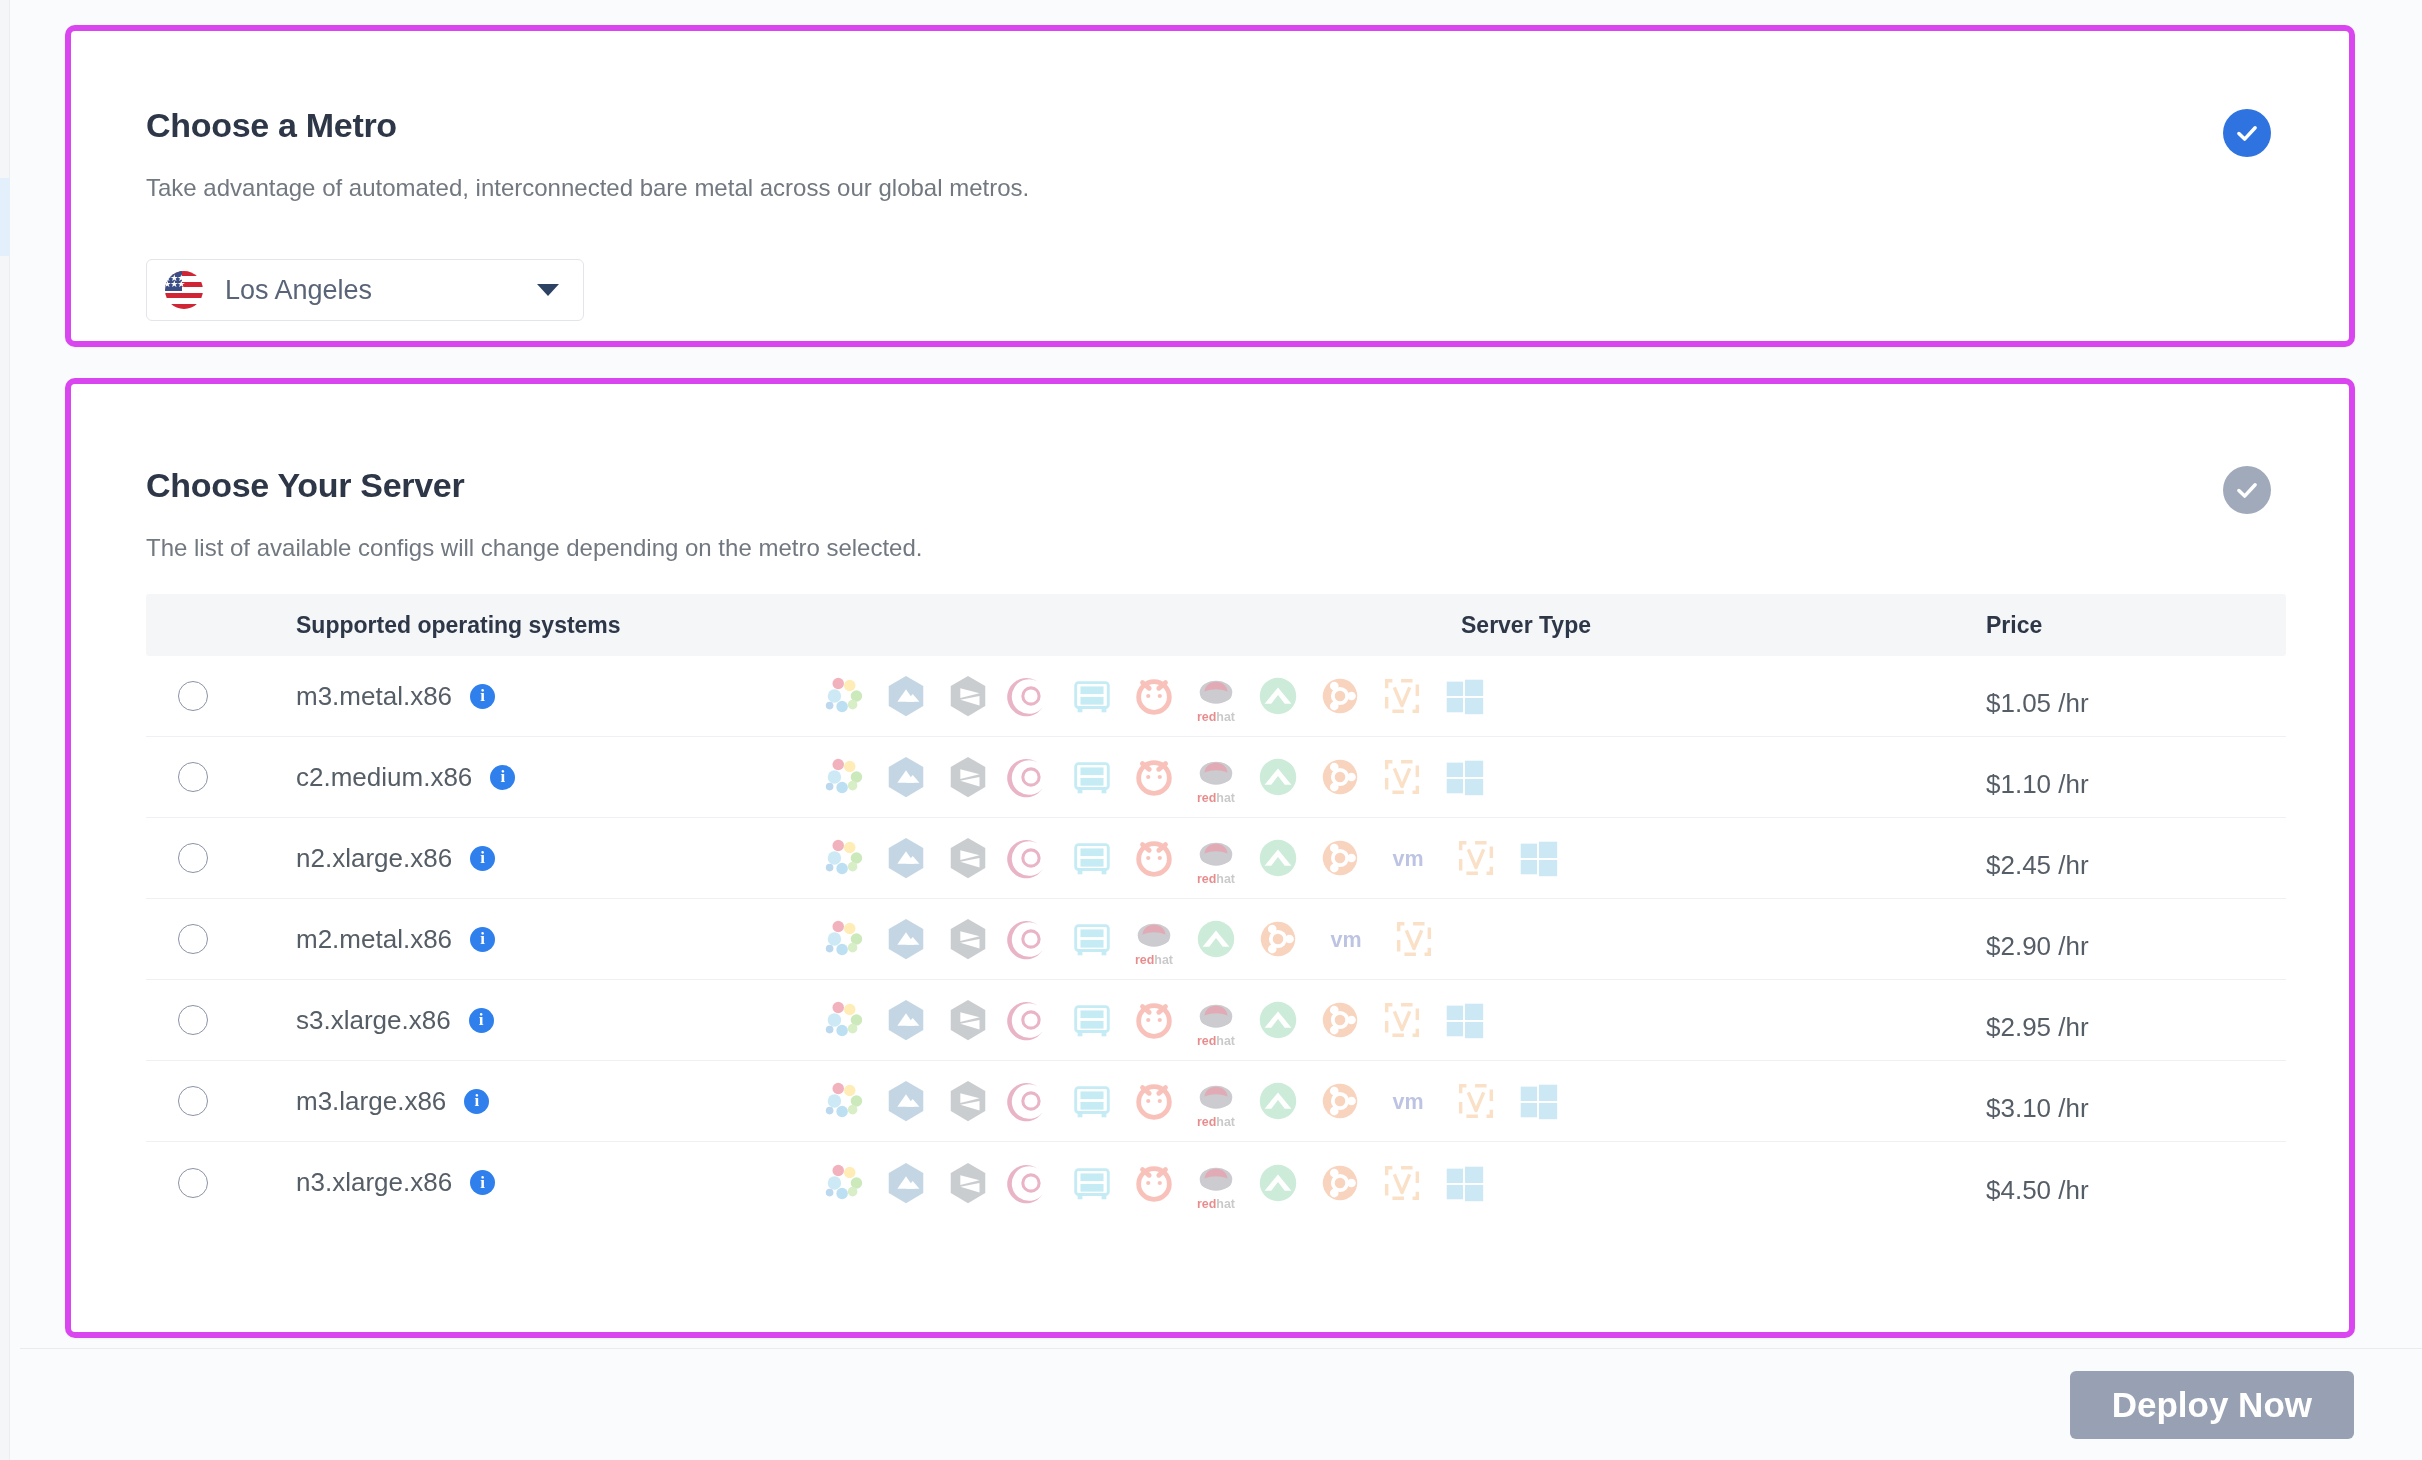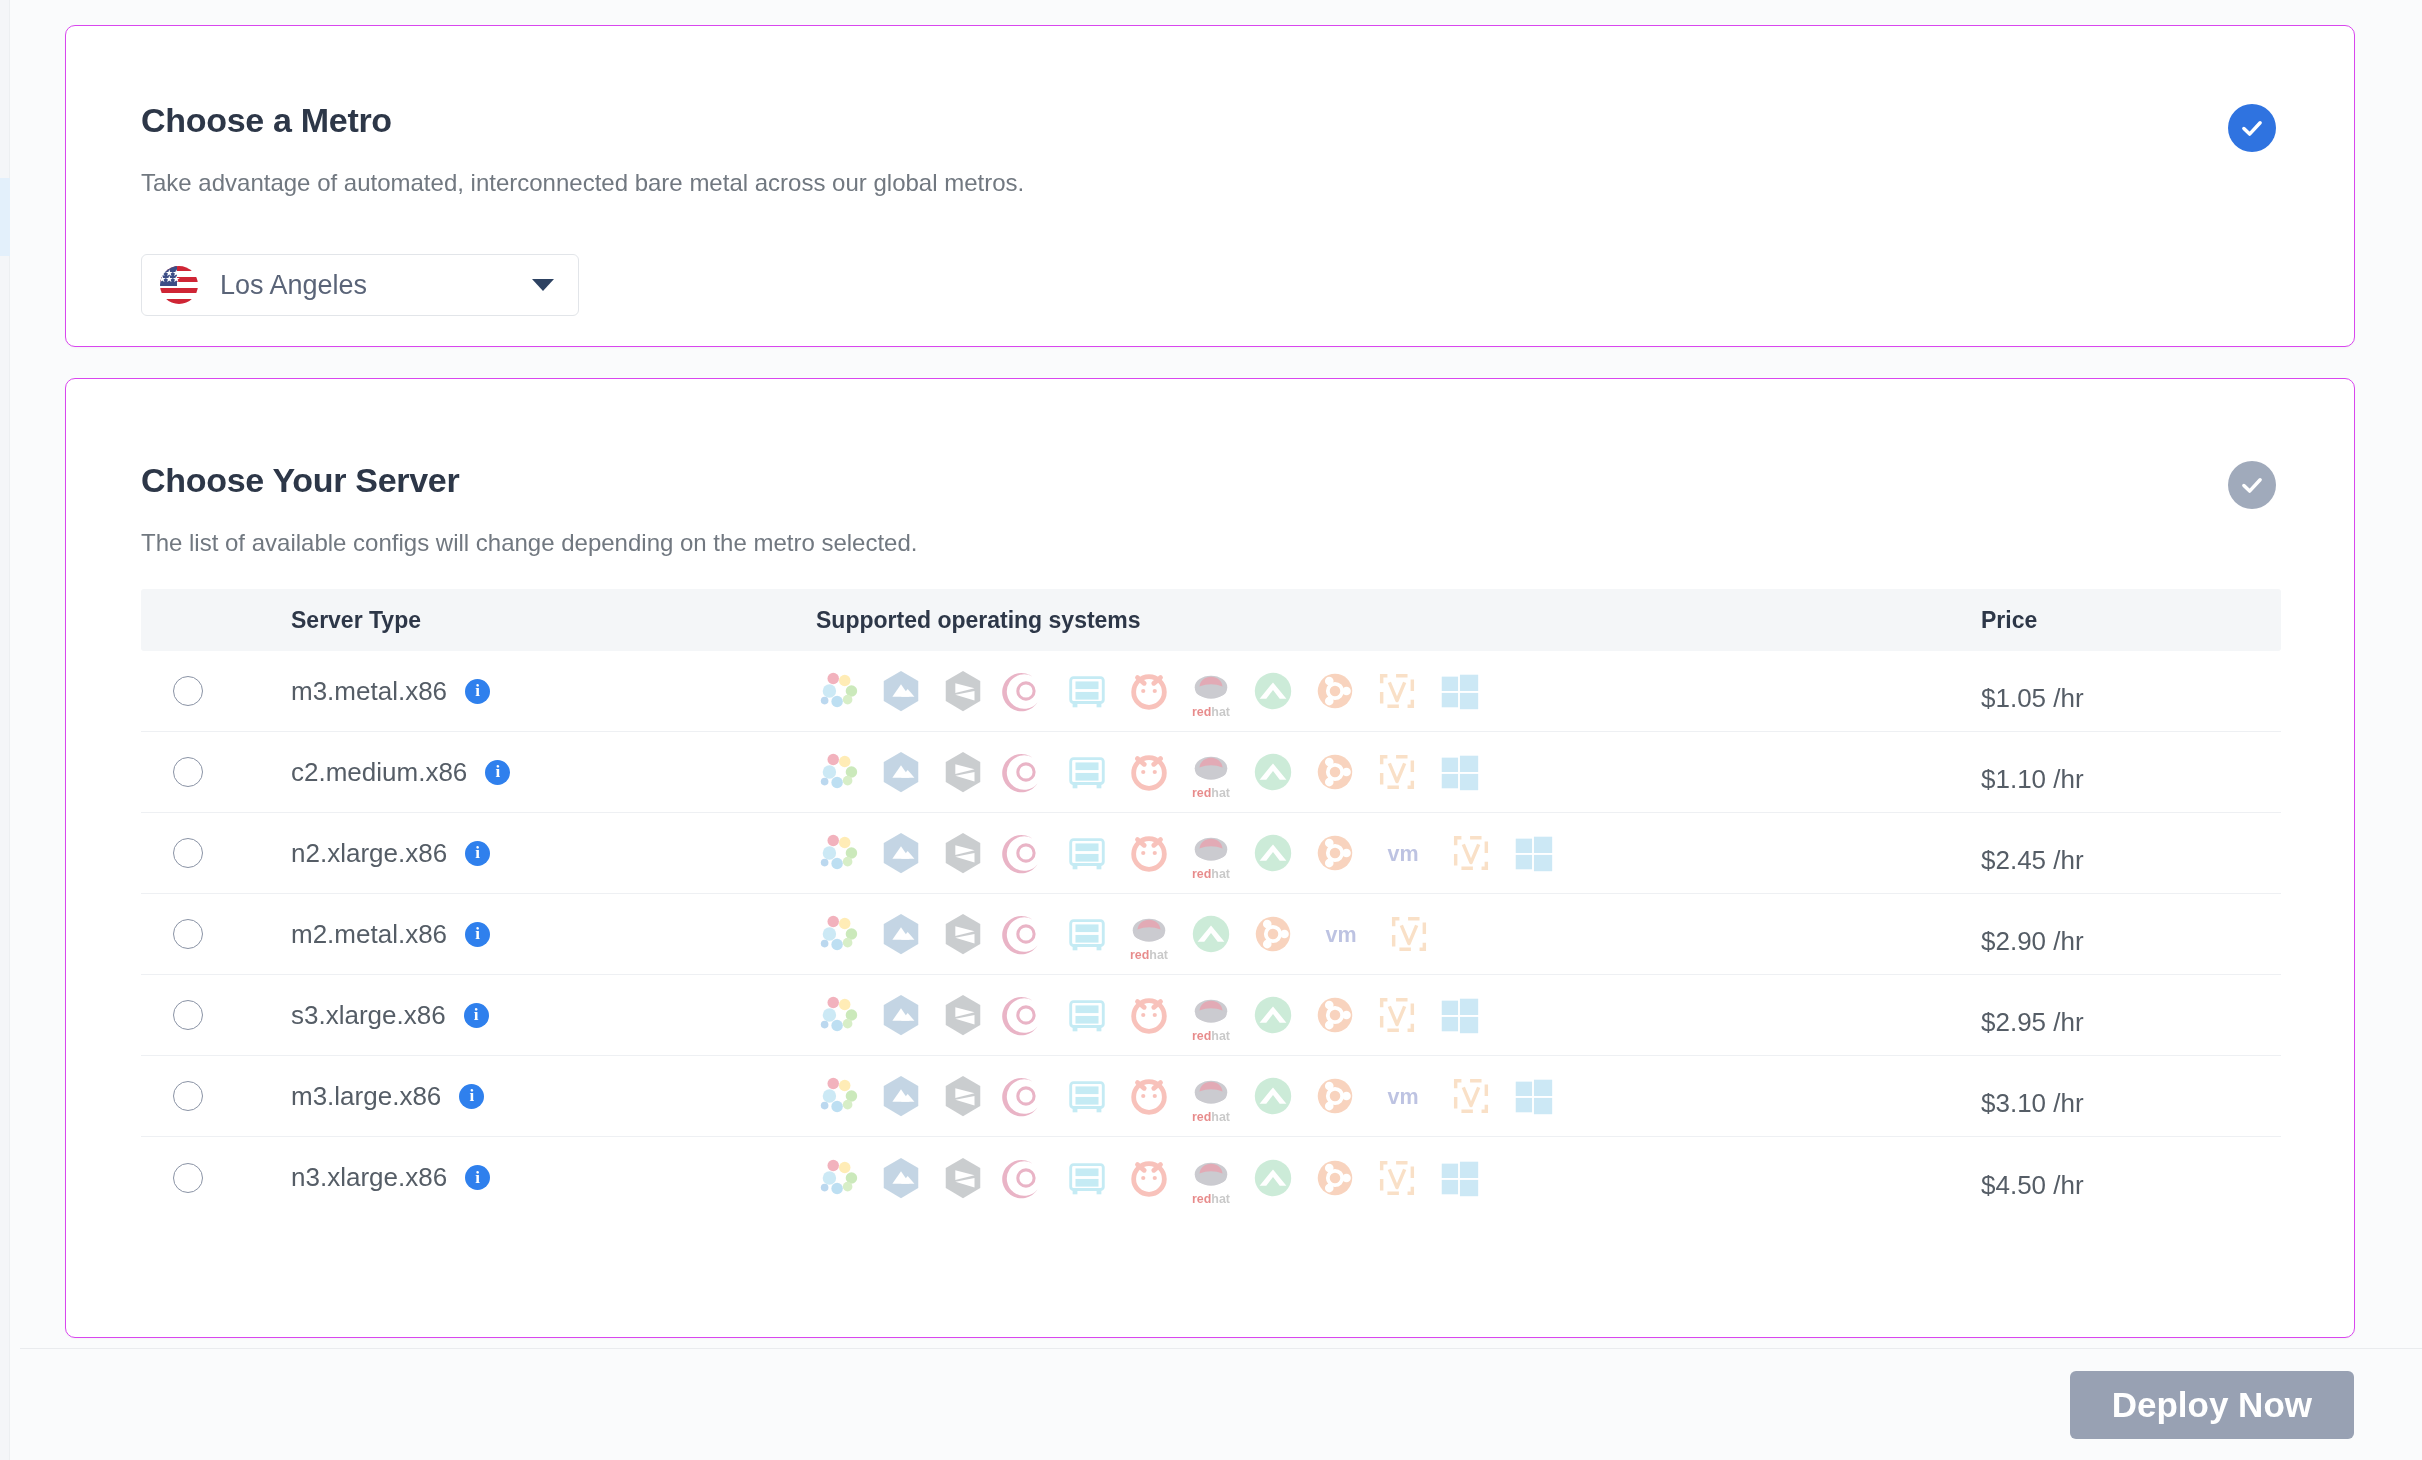--- a/index.html
+++ b/index.html
@@ -19,21 +19,21 @@
   .sidebar-active {
     position: absolute; left: 0; top: 178px; width: 10px; height: 78px;
     background: #e3f0fb;
   }
 
   .content { position: absolute; left: 10px; top: 0; width: 2412px; height: 1460px; }
 
   .card {
     position: absolute;
     background: #ffffff;
-    border: 1px solid #d946ef;
+    border: 6px solid #d946ef;
     border-radius: 10px;
     box-shadow: 0 1px 2px rgba(16,24,40,0.03);
   }
   #card-metro { left: 55px; top: 25px; width: 2290px; height: 322px; }
   #card-server { left: 55px; top: 378px; width: 2290px; height: 960px; padding-left: 7px; }
 
   .card-title {
     font-size: 34px; font-weight: 700; color: #2d3748;
     letter-spacing: -0.3px;
   }
@@ -185,22 +185,22 @@
 
       <div class="status-check" id="check-server">
         <svg viewBox="0 0 24 24" fill="none" stroke="#ffffff" stroke-width="3.2" stroke-linecap="round" stroke-linejoin="round">
           <polyline points="4.5,12.5 9.8,17.6 19.5,7.2"></polyline>
         </svg>
       </div>
 
       <div class="tbl">
         <div class="thead">
           <div class="th col-radio"></div>
+          <div class="th col-os">Supported operating systems</div>
           <div class="th col-type">Server Type</div>
-          <div class="th col-os">Supported operating systems</div>
           <div class="th col-price">Price</div>
         </div>
         <div id="tbody">
             <div class="trow">
               <div class="col-radio">
                 <div class="radio"></div>
               </div>
               <div class="col-type type-cell">
                 <span class="type-name">m3.metal.x86</span>
                 <span class="info-icon">i</span>

